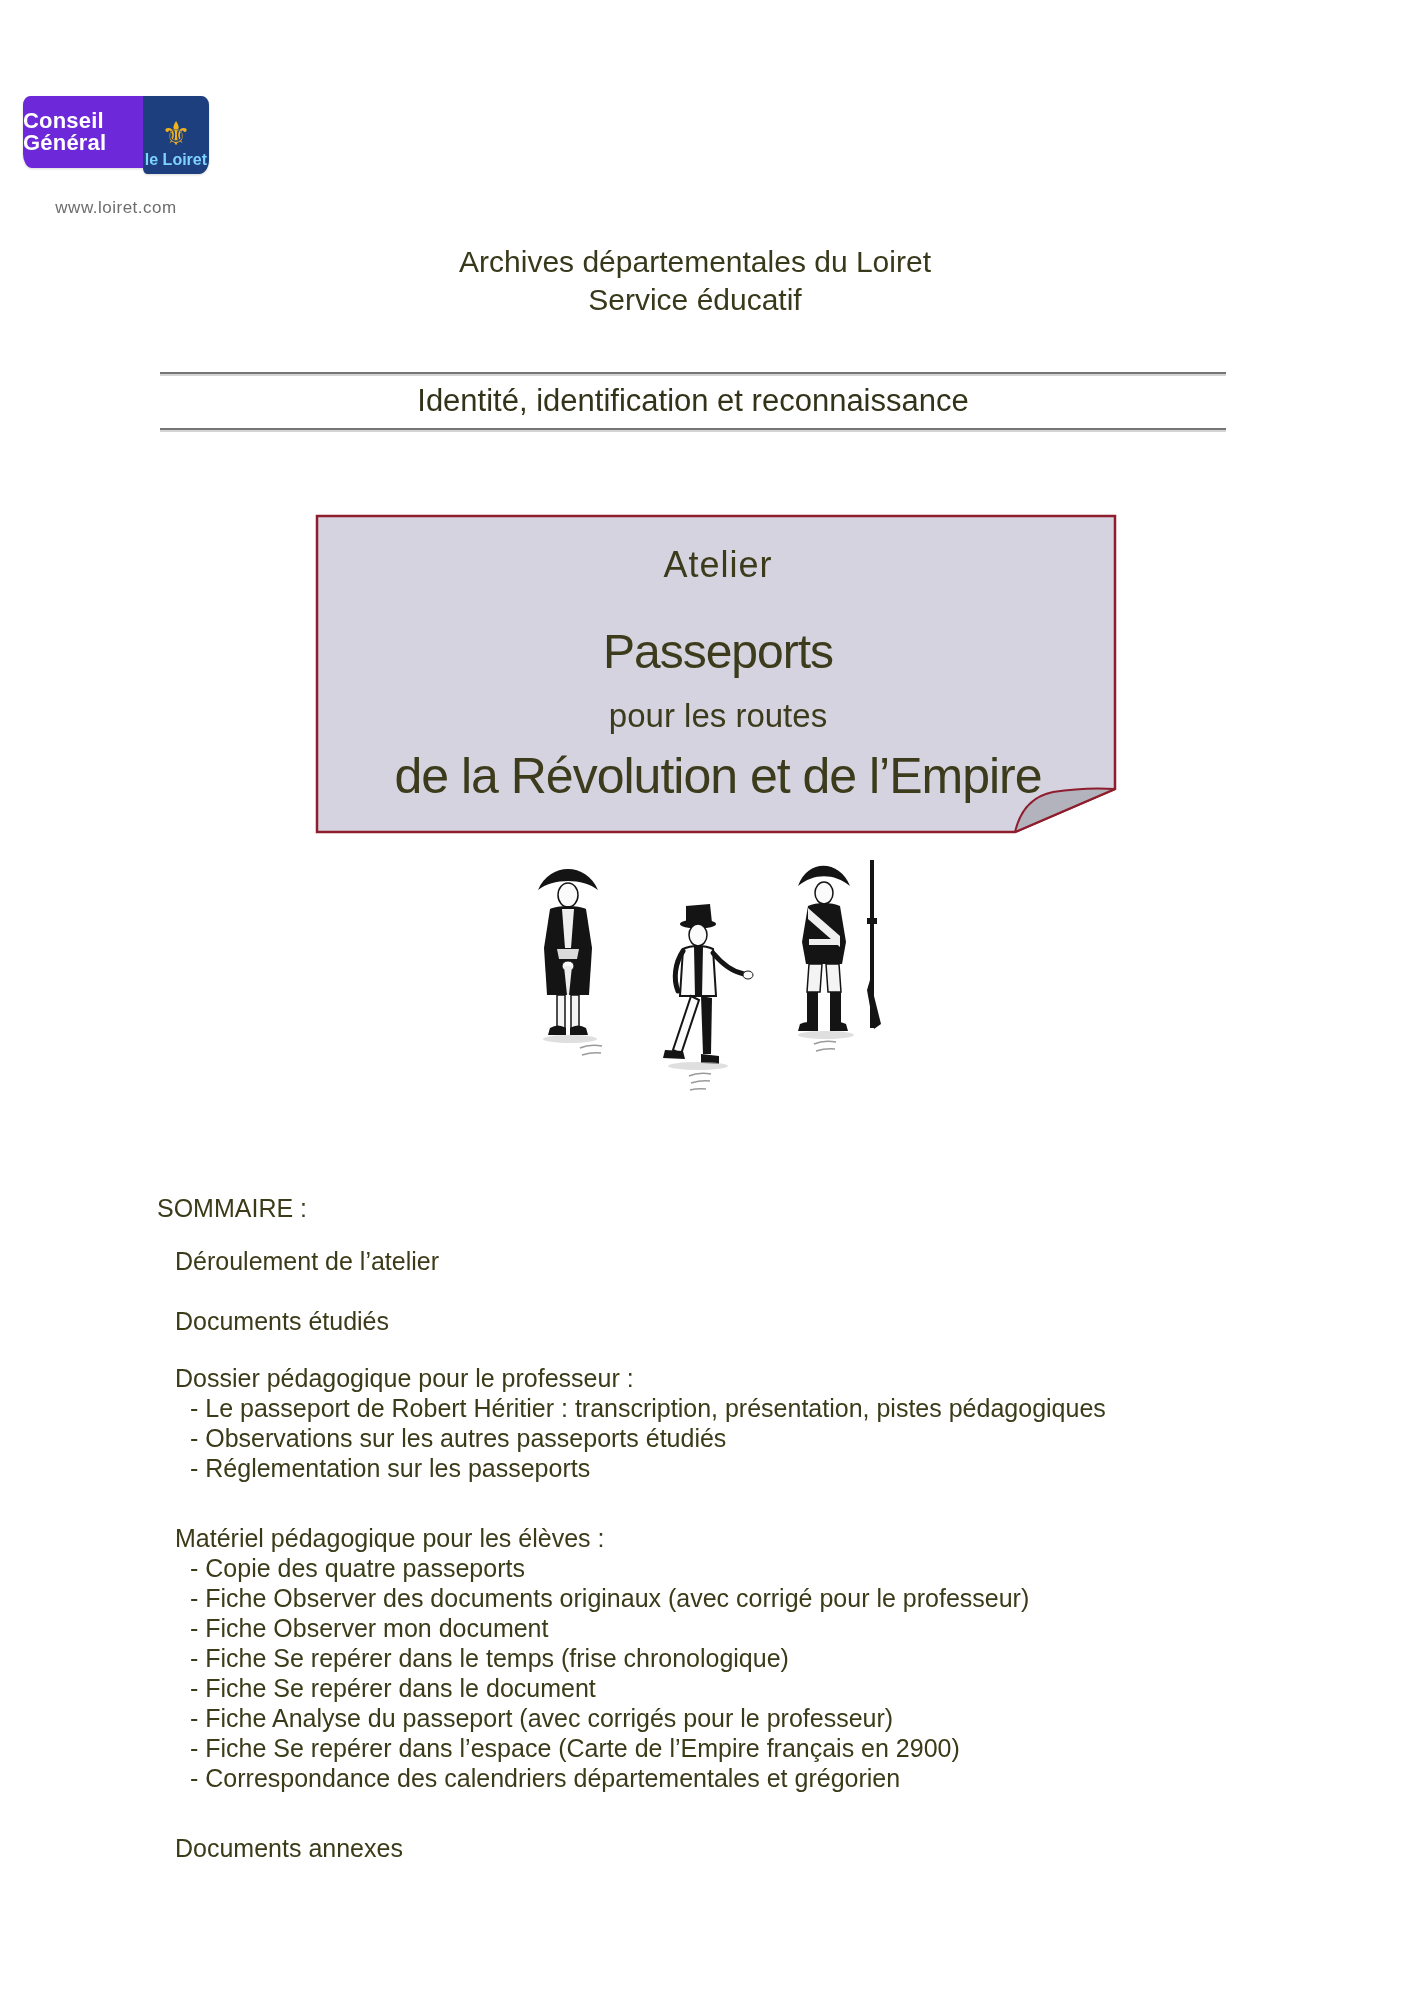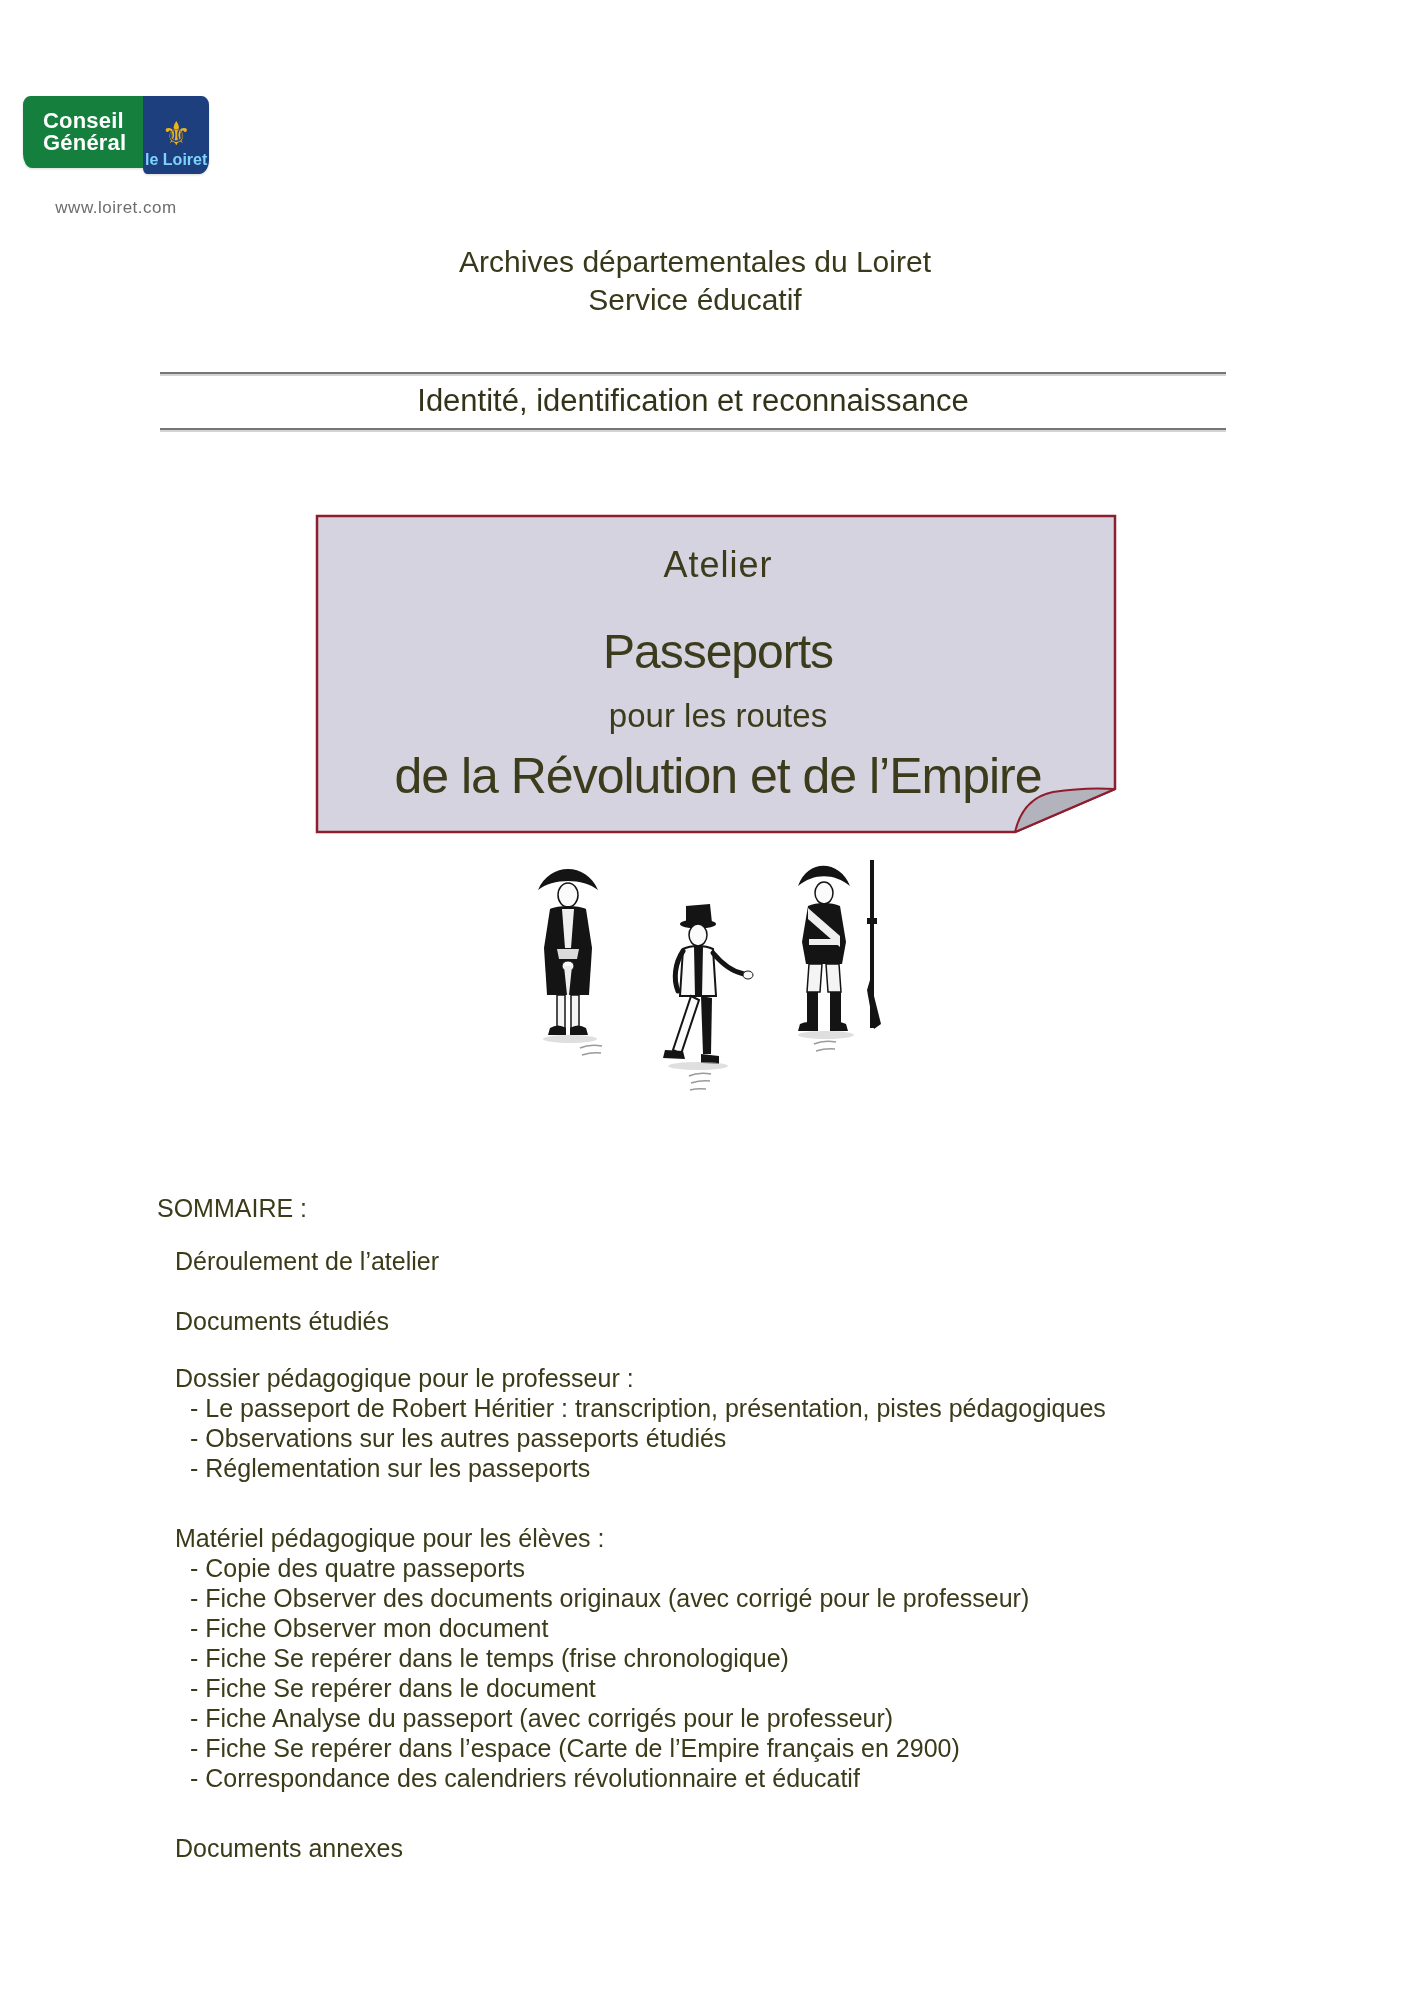--- a/index.html
+++ b/index.html
@@ -4,23 +4,23 @@
 <style>
   html,body{margin:0;padding:0;}
   body{
     width:1414px;height:2000px;position:relative;background:#ffffff;
     font-family:"Liberation Sans", sans-serif;color:#3b3b19;overflow:hidden;
   }
   
   .logo-wrap{position:absolute;left:23px;top:96px;width:186px;}
   .logo-banner{display:flex;filter:drop-shadow(0 1px 1px rgba(0,0,0,.15));}
   .logo-yellow{
-    width:127px;height:72px;background:#15803d;box-sizing:border-box;
+    width:127px;height:72px;background:#6d28d9;box-sizing:border-box;
     border-radius:7px 0 0 9px / 9px 0 0 14px;
-    display:flex;flex-direction:column;justify-content:center;padding-left:20px;
+    display:flex;flex-direction:column;justify-content:center;padding-left:0;
   }
   .logo-yellow .l1,.logo-yellow .l2{
     color:#fff;font-weight:bold;font-size:22px;line-height:1.02;letter-spacing:.2px;
   }
   .logo-blue{
     width:70px;height:78px;background:#1e3f7e;box-sizing:border-box;
     border-radius:0 7px 10px 4px / 0 9px 14px 6px;
     display:flex;flex-direction:column;align-items:center;justify-content:flex-end;
     padding-bottom:5px;
   }
@@ -168,18 +168,18 @@
   <div class="gap40"></div>
 
   <div class="som-title">Matériel pédagogique pour les élèves :</div>
   <div class="som-item">- Copie des quatre passeports</div>
   <div class="som-item">- Fiche Observer des documents originaux (avec corrigé pour le professeur)</div>
   <div class="som-item">- Fiche Observer mon document</div>
   <div class="som-item">- Fiche Se repérer dans le temps (frise chronologique)</div>
   <div class="som-item">- Fiche Se repérer dans le document</div>
   <div class="som-item">- Fiche Analyse du passeport (avec corrigés pour le professeur)</div>
   <div class="som-item">- Fiche Se repérer dans l’espace (Carte de l’Empire français en 2900)</div>
-  <div class="som-item">- Correspondance des calendriers révolutionnaire et éducatif</div>
+  <div class="som-item">- Correspondance des calendriers départementales et grégorien</div>
 
   <div class="gap40"></div>
 
   <div class="som-title">Documents annexes</div>
 </div>
 
 </body></html>

